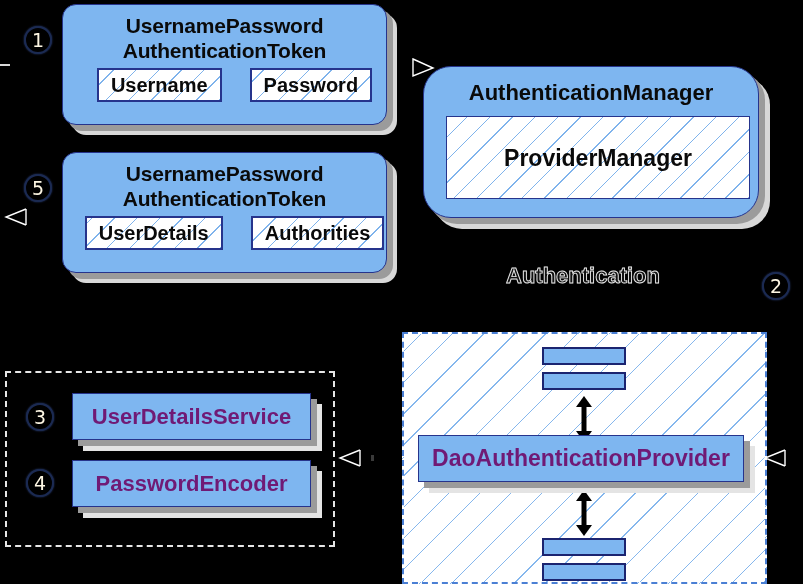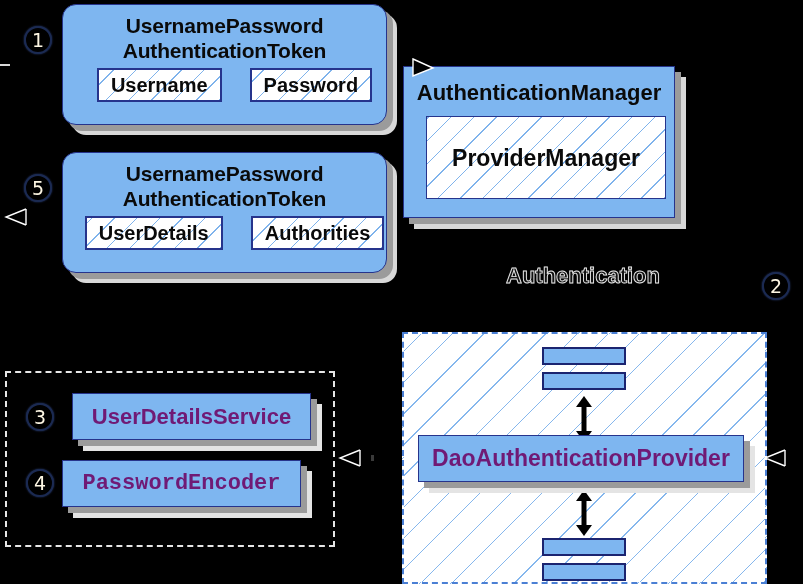--- a/index.html
+++ b/index.html
@@ -180,21 +180,21 @@
     </div>
   </div>
 
   <div class="abs" style="left:4px; top:206px; width:24px; height:22px;">
     <svg width="24" height="22" viewBox="0 0 24 22">
       <polyline points="22,3 2,11 22,19" fill="none" stroke="#ffffff" stroke-width="1.4"></polyline>
       <line x1="22" y1="3" x2="22" y2="19" stroke="#ffffff" stroke-width="1.4"></line>
     </svg>
   </div>
 
-  <div class="abs mgr-card" style="left:403px; top:66px; width:272px; height:152px;">
+  <div class="abs mgr-card" style="left:423px; top:66px; width:336px; height:152px;border-radius:28px;">
     <div class="mgr-title">AuthenticationManager</div>
     <div class="hatch-box mgr-inner">ProviderManager</div>
   </div>
 
   <div class="abs" style="left:410px; top:57px; width:26px; height:20px;">
     <svg width="26" height="20" viewBox="0 0 26 20">
       <polygon points="3,2 23,11 3,19" fill="#000000" stroke="#ffffff" stroke-width="1.4"></polygon>
     </svg>
   </div>
 
@@ -239,21 +239,21 @@
   </div>
 
   <div class="abs dashed-dark" style="left:5px; top:371px; width:330px; height:176px;"></div>
 
   <div class="abs step-circle" style="left:26px; top:403px;">3</div>
 
   <div class="abs bar-card" style="left:72px; top:393px; width:239px; height:47px; font-size:22px; line-height:45px;">UserDetailsService</div>
 
   <div class="abs step-circle" style="left:26px; top:469px;">4</div>
 
-  <div class="abs bar-card" style="left:62px; top:460px; width:239px; height:47px; font-size:22px; line-height:45px;font-family:Liberation Mono, monospace;">PasswordEncoder</div>
+  <div class="abs bar-card" style="left:72px; top:460px; width:239px; height:47px; font-size:22px; line-height:45px;">PasswordEncoder</div>
 
   <div class="abs" style="left:338px; top:447px; width:24px; height:22px;">
     <svg width="24" height="22" viewBox="0 0 24 22">
       <polyline points="22,3 2,11 22,19" fill="none" stroke="#ffffff" stroke-width="1.4"></polyline>
       <line x1="22" y1="3" x2="22" y2="19" stroke="#ffffff" stroke-width="1.4"></line>
     </svg>
   </div>
 
   <div class="abs" style="left:371px; top:455px; width:3px; height:6px; background:#3a3a3a;"></div>
 

